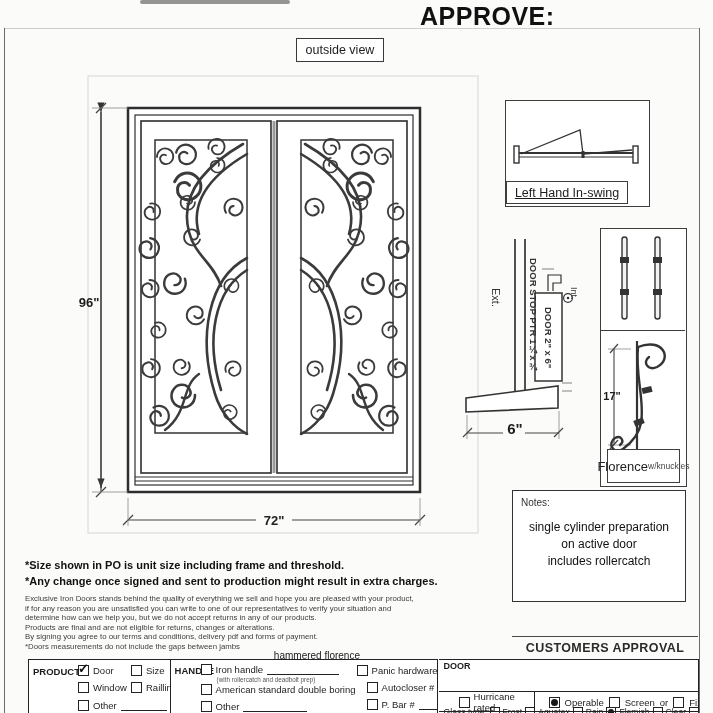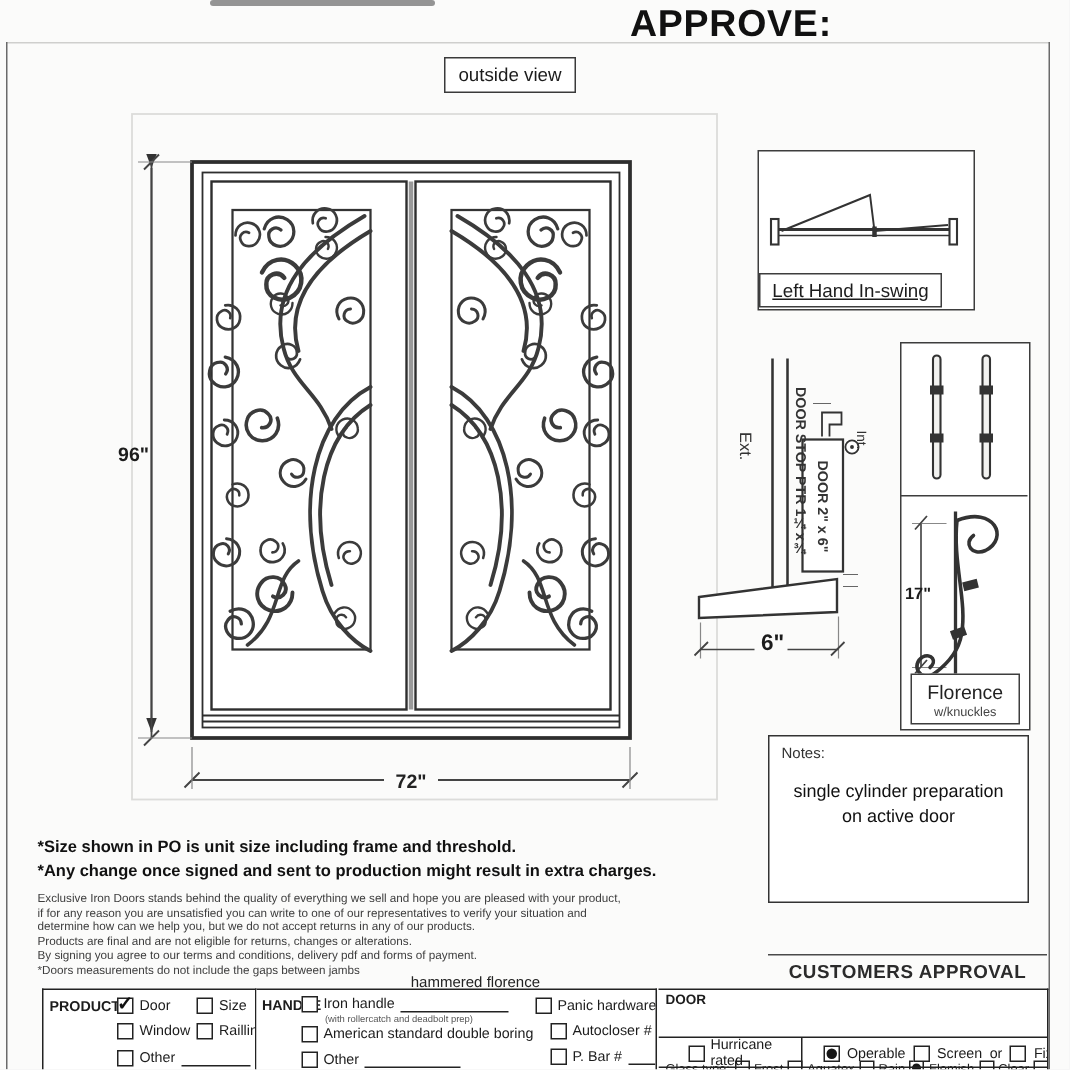--- a/index.html
+++ b/index.html
@@ -28,21 +28,21 @@
   .lbl-stop{left:526px;top:236px;width:14px;height:158px;font-size:9.5px;font-weight:600;color:#333;}
   .lbl-doorsz{left:541px;top:300px;width:14px;height:76px;font-size:9.5px;font-weight:600;color:#333;}
   .lbl-int{left:569px;top:287px;font-size:9px;color:#333;}
   .dim6{left:495px;top:420px;width:40px;text-align:center;font-size:15px;font-weight:600;}
   .dim96{left:74px;top:295px;width:30px;text-align:center;font-size:13px;font-weight:600;}
   
   .handle-box{left:600px;top:228px;width:85px;height:257px;}
   .handle-divider{left:600px;top:330px;width:85px;height:0;border-top:1.4px solid #3d3d3d;}
   .dim17{left:601px;top:390px;width:22px;text-align:center;font-size:11px;font-weight:600;}
   .florence-box{left:607px;top:449px;width:71px;height:32px;border:1.2px solid #3d3d3d;background:#fff;
-                display:flex;flex-direction:column;align-items:center;justify-content:center;}
+                display:flex;flex-direction:row;align-items:center;justify-content:center;}
   .florence-name{font-size:13px;color:#222;}
   .florence-sub{font-size:8.5px;color:#444;}
   
   .notes-box{left:512px;top:490px;width:172px;height:110px;border:1.6px solid #333;background:#fff;}
   .notes-title{position:absolute;left:8px;top:6px;font-size:10px;color:#333;}
   .notes-lines{position:absolute;left:0;top:28px;width:100%;text-align:center;font-size:12px;line-height:17px;color:#111;}
   
   .disc-bold{left:25px;width:440px;font-size:11px;font-weight:700;color:#111;}
   .disc-small{left:25px;width:430px;font-size:7.8px;line-height:9.6px;color:#3d3d3d;}
   
@@ -229,20 +229,21 @@
   <div class="abs florence-box">
     <div class="florence-name">Florence</div>
     <div class="florence-sub">w/knuckles</div>
   </div>
 
   <div class="abs notes-box">
     <div class="notes-title">Notes:</div>
     <div class="notes-lines">
       <div>single  cylinder preparation</div>
       <div>on active door</div>
+      <div>includes rollercatch</div>
     </div>
   </div>
 
   <div class="abs disc-bold" style="top:559px;">*Size shown in PO is unit size including frame and threshold.</div>
   <div class="abs disc-bold" style="top:575px;">*Any change once signed and sent to production might result in extra charges.</div>
   <div class="abs disc-small" style="top:594px;">
     <div>Exclusive Iron Doors stands behind the quality of everything we sell and hope you are pleased with your product,</div>
     <div>if for any reason you are unsatisfied you can write to one of our representatives to verify your situation and</div>
     <div>determine how can we help you, but we do not accept returns in any of our products.</div>
     <div>Products are final and are not eligible for returns, changes or alterations.</div>

